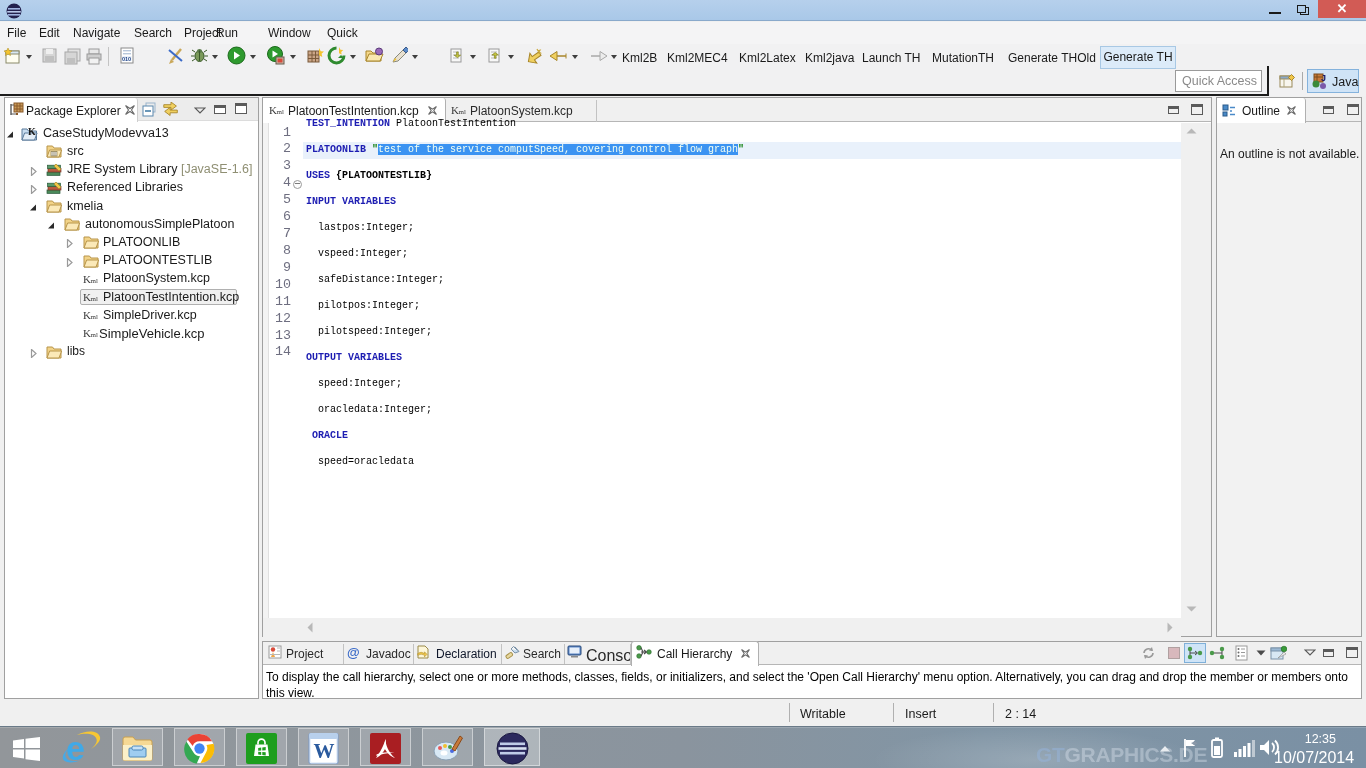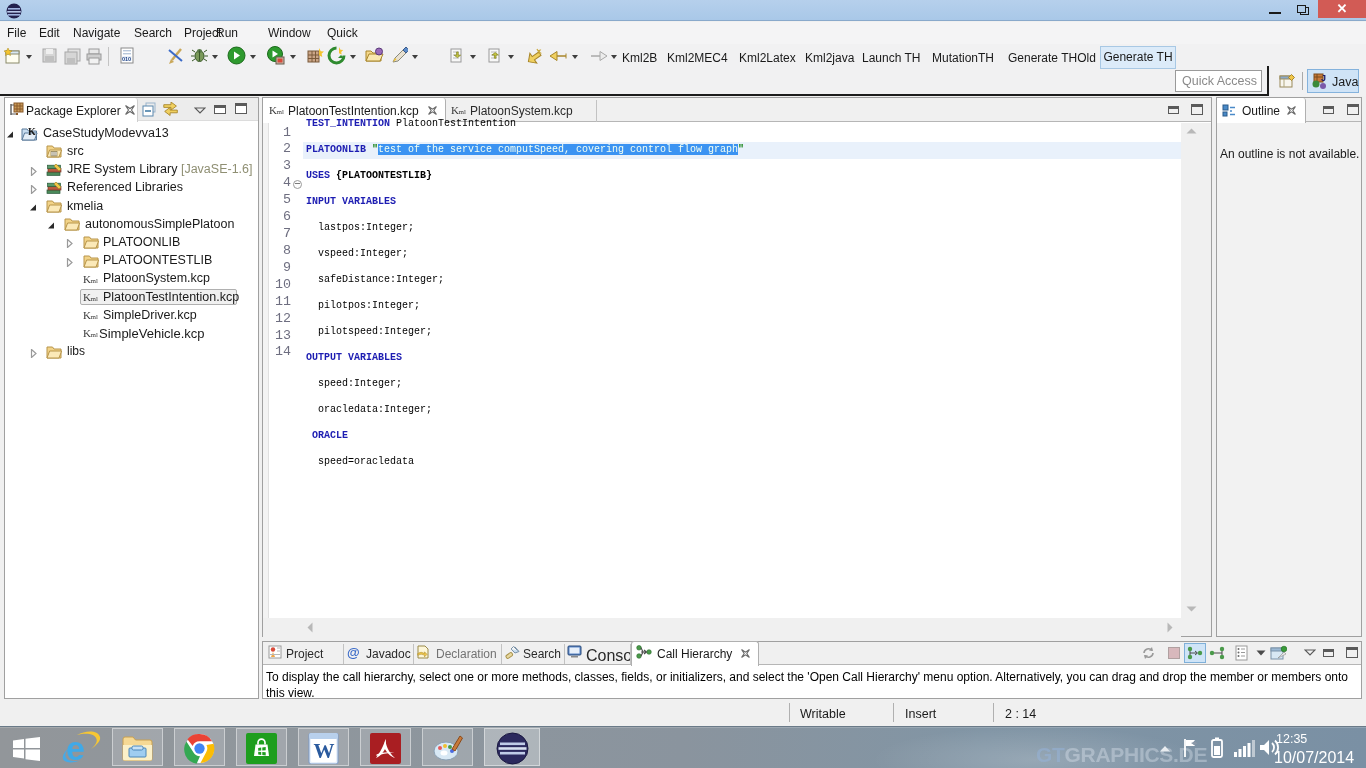--- a/index.html
+++ b/index.html
@@ -413,21 +413,21 @@
 <div class="a" style="left:343px;top:644px;width:1px;height:20px;background:#c2c2c2"></div>
 <div class="a" style="left:347px;top:645px"><svg width="14" height="14" viewBox="0 0 14 14">
         <text x="0" y="12" font-size="13" font-weight="bold" fill="#3a6ac8">@</text>
       </svg></div>
 <div class="a" style="left:366px;top:647px;font-size:12px;color:#2a2a2a">Javadoc</div>
 <div class="a" style="left:413px;top:644px;width:1px;height:20px;background:#c2c2c2"></div>
 <div class="a" style="left:416px;top:645px"><svg width="14" height="14" viewBox="0 0 14 14">
         <path d="M2 1 h7 l3 3 v9 h-10z" fill="#fdf6d8" stroke="#9a8a4a"></path>
         <path d="M1 9 q4 -3 8 0 l0-2 3 3 -3 3 0-2 q-4 -2.5 -8 0z" fill="#f0c64a" stroke="#a8862a" stroke-width=".6" transform="scale(.85) translate(1,1)"></path>
       </svg></div>
-<div class="a" style="left:436px;top:647px;font-size:12px;color:#737373">Declaration</div>
+<div class="a" style="left:436px;top:647px;font-size:12px;color:#0f172a">Declaration</div>
 <div class="a" style="left:501px;top:644px;width:1px;height:20px;background:#c2c2c2"></div>
 <div class="a" style="left:505px;top:645px"><svg width="15" height="14" viewBox="0 0 15 14">
         <rect x="1" y="9" width="7" height="3.5" rx="1.5" fill="#e8d8a0" stroke="#a8924a" transform="rotate(-35 4 11)"></rect>
         <path d="M6 4 l4 4 4-1.5 -4-4.5z" fill="#c8ddf0" stroke="#7a92a8"></path>
         <path d="M6 4 l2.5-2.5 4 4" fill="#f5f5f5" stroke="#7a92a8"></path>
       </svg></div>
 <div class="a" style="left:523px;top:647px;font-size:12px;color:#2a2a2a">Search</div>
 <div class="a" style="left:564px;top:644px;width:1px;height:20px;background:#c2c2c2"></div>
 <div class="a" style="left:567px;top:645px"><svg width="15" height="13" viewBox="0 0 15 13">
         <rect x="1" y="1" width="13" height="9" rx="1" fill="#5a87c8" stroke="#2a4a7a"></rect>
@@ -582,14 +582,14 @@
       <rect x="1" y="14" width="3" height="5" fill="#fff"></rect>
       <rect x="5.5" y="11" width="3" height="8" fill="#fff"></rect>
       <rect x="10" y="8" width="3" height="11" fill="#fff"></rect>
       <rect x="14.5" y="5" width="3" height="14" fill="#fff"></rect>
       <rect x="19" y="2" width="3" height="17" fill="#fff" fill-opacity="0.5"></rect>
     </svg>
 <svg class="a" style="left:1259px;top:737px" width="22" height="21" viewBox="0 0 22 21">
       <path d="M1 8 h4 l5-5 v15 l-5-5 h-4z" fill="#fff"></path>
       <path d="M13 6 a6 6 0 0 1 0 9 M16 3.5 a9.5 9.5 0 0 1 0 14" fill="none" stroke="#fff" stroke-width="1.8"></path>
     </svg>
-<div class="a" style="left:1276px;top:732px;width:60px;text-align:left;color:#fff;font-size:12.5px">12:35</div>
+<div class="a" style="left:1276px;top:732px;width:60px;text-align:right;color:#fff;font-size:12.5px">12:35</div>
 <div class="a" style="left:1274px;top:749px;width:75px;text-align:right;color:#fff;font-size:16px">10/07/2014</div>
 </div>
 </body></html>

